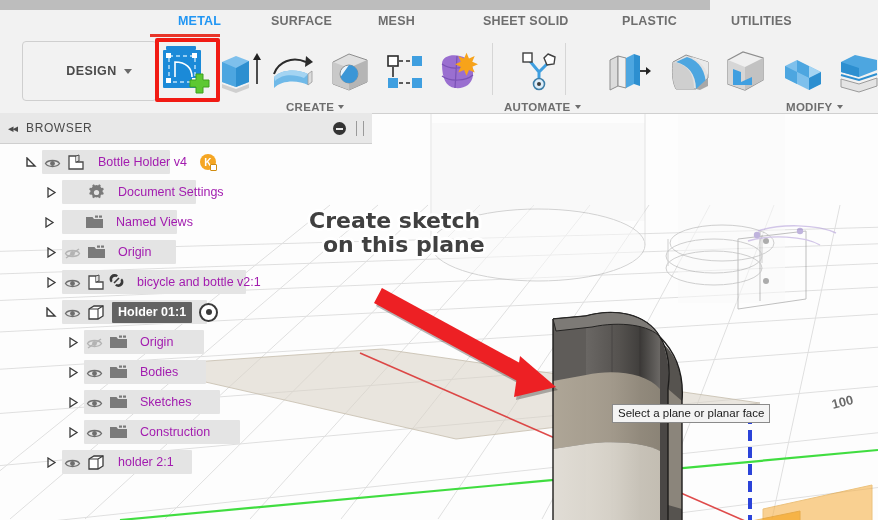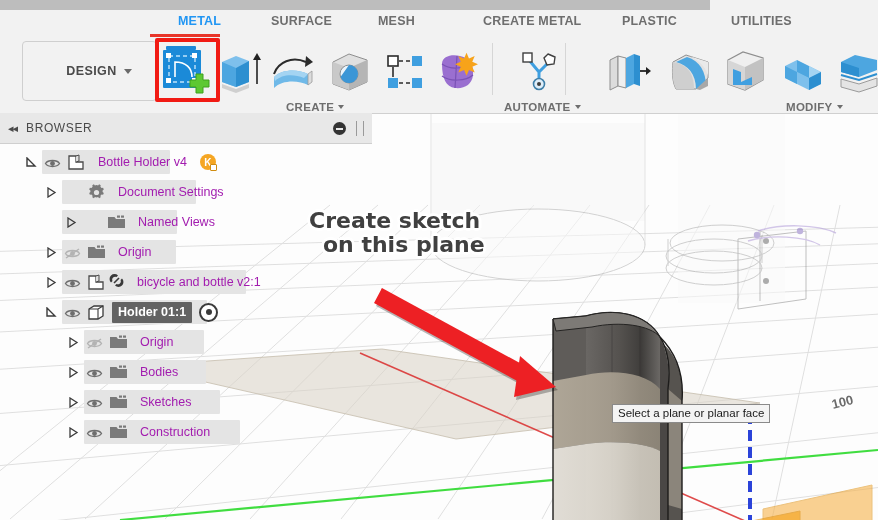--- a/index.html
+++ b/index.html
@@ -251,21 +251,21 @@
     <div class="tooltip" style="left:612px;top:291px;">Select a plane or planar face</div>
   </div>
 
   <div class="ribbon">
     <div class="ribbon-inner">
       <div class="tabrow" id="tabrow">
           <div class="tab active" style="left: 178px;">METAL</div>
           <div class="tab-underline" style="left: 150px; width: 70px; background: rgb(232, 53, 42);"></div>
           <div class="tab" style="left: 271px;">SURFACE</div>
           <div class="tab" style="left: 378px;">MESH</div>
-          <div class="tab" style="left: 483px;">CREATE METAL</div>
+          <div class="tab" style="left: 483px;">SHEET SOLID</div>
           <div class="tab" style="left: 622px;">PLASTIC</div>
           <div class="tab" style="left: 731px;">UTILITIES</div>
         </div>
 
       <div class="designbtn">
         <span class="lbl">DESIGN</span>
         <span class="caret"></span>
       </div>
 
       <div class="tool" style="left:160px;">
@@ -455,21 +455,21 @@
           <span style="width: 6px; flex: 0 0 6px;"></span>
           <span class="ticon"><svg width="19" height="17" viewBox="0 0 19 17">
               <path d="M 9.5 1 l 1.6 .4 l 1 -1.1 l 1.6 1 l -.3 1.5 l 1.2 1.2 l 1.5 -.3 l .7 1.7 l -1.2 1 l 0 1.7 l 1.2 1 l -.7 1.7 l -1.5 -.3 l -1.2 1.2 l .3 1.5 l -1.6 1 l -1 -1.1 l -1.6 .4 l -1.6 -.4 l -1 1.1 l -1.6 -1 l .3 -1.5 l -1.2 -1.2 l -1.5 .3 l -.7 -1.7 l 1.2 -1 l 0 -1.7 l -1.2 -1 l .7 -1.7 l 1.5 .3 l 1.2 -1.2 l -.3 -1.5 l 1.6 -1 l 1 1.1 z" fill="#7a7a7a"></path>
               <circle cx="9.5" cy="8.5" r="2.6" fill="#e4e4e4"></circle>
             </svg></span>
           <span class="tlabel" style="margin-left: 6px; background: transparent;">Document Settings</span>
         </div>
       </div>
       <div class="trow">
         <div class="rowbg" style="left: 62px; width: 115px;"></div>
-        <div class="rowcontent" style="padding-left: 66px;">
+        <div class="rowcontent" style="padding-left: 44px;">
           <span class="tri">
             <svg width="11" height="11" viewBox="0 0 11 11">
               <path d="M 2 1 L 9 5.5 L 2 10 Z" fill="none" stroke="#3a3a3a" stroke-width="1.3"></path>
             </svg>
           </span>
           <span style="width: 7px; flex: 0 0 7px;"></span>
           <span class="eye"><svg width="17" height="13"></svg></span>
           <span style="width: 6px; flex: 0 0 6px;"></span>
           <span class="ticon"><svg width="19" height="17" viewBox="0 0 19 17">
               <path d="M 1 4 L 1 14 L 18 14 L 18 5 L 9 5 L 7.5 3 L 1 3 Z" fill="#7a7a7a"></path>
@@ -632,15 +632,36 @@
             </svg></span>
           <span style="width: 6px; flex: 0 0 6px;"></span>
           <span class="ticon"><svg width="19" height="17" viewBox="0 0 19 17">
               <path d="M 1 4 L 1 14 L 18 14 L 18 5 L 9 5 L 7.5 3 L 1 3 Z" fill="#7a7a7a"></path>
               <rect x="10" y="1.5" width="3" height="2.2" fill="#7a7a7a"></rect>
               <rect x="14" y="1.5" width="3" height="2.2" fill="#7a7a7a"></rect>
             </svg></span>
           <span class="tlabel" style="margin-left: 6px; background: transparent;">Construction</span>
         </div>
       </div>
+      <div class="trow">
+        <div class="rowbg" style="left: 62px; width: 130px;"></div>
+        <div class="rowcontent" style="padding-left: 46px;">
+          <span class="tri">
+            <svg width="11" height="11" viewBox="0 0 11 11">
+              <path d="M 2 1 L 9 5.5 L 2 10 Z" fill="none" stroke="#3a3a3a" stroke-width="1.3"></path>
+            </svg>
+          </span>
+          <span style="width: 7px; flex: 0 0 7px;"></span>
+          <span class="eye"><svg width="17" height="13" viewBox="0 0 17 13">
+              <path d="M 1.5 6.5 C 4 2.5 13 2.5 15.5 6.5 C 13 10.5 4 10.5 1.5 6.5 Z" fill="none" stroke="#6e6e6e" stroke-width="1.4"></path>
+              <circle cx="8.5" cy="6.5" r="2.4" fill="#6e6e6e"></circle>
+            </svg></span>
+          <span style="width: 6px; flex: 0 0 6px;"></span>
+          <span class="ticon"><svg width="19" height="17" viewBox="0 0 19 17">
+              <path d="M 2 5 L 7 2 L 16 2 L 16 12 L 11 15 L 2 15 Z" fill="#fff" stroke="#3a3a3a" stroke-width="1.3"></path>
+              <path d="M 2 5 L 11 5 L 11 15 M 11 5 L 16 2" fill="none" stroke="#3a3a3a" stroke-width="1.1"></path>
+            </svg></span>
+          <span class="tlabel" style="margin-left: 6px; background: transparent;">holder 2:1</span>
+        </div>
+      </div>
     </div>
 
 </div>
 
 </body></html>

